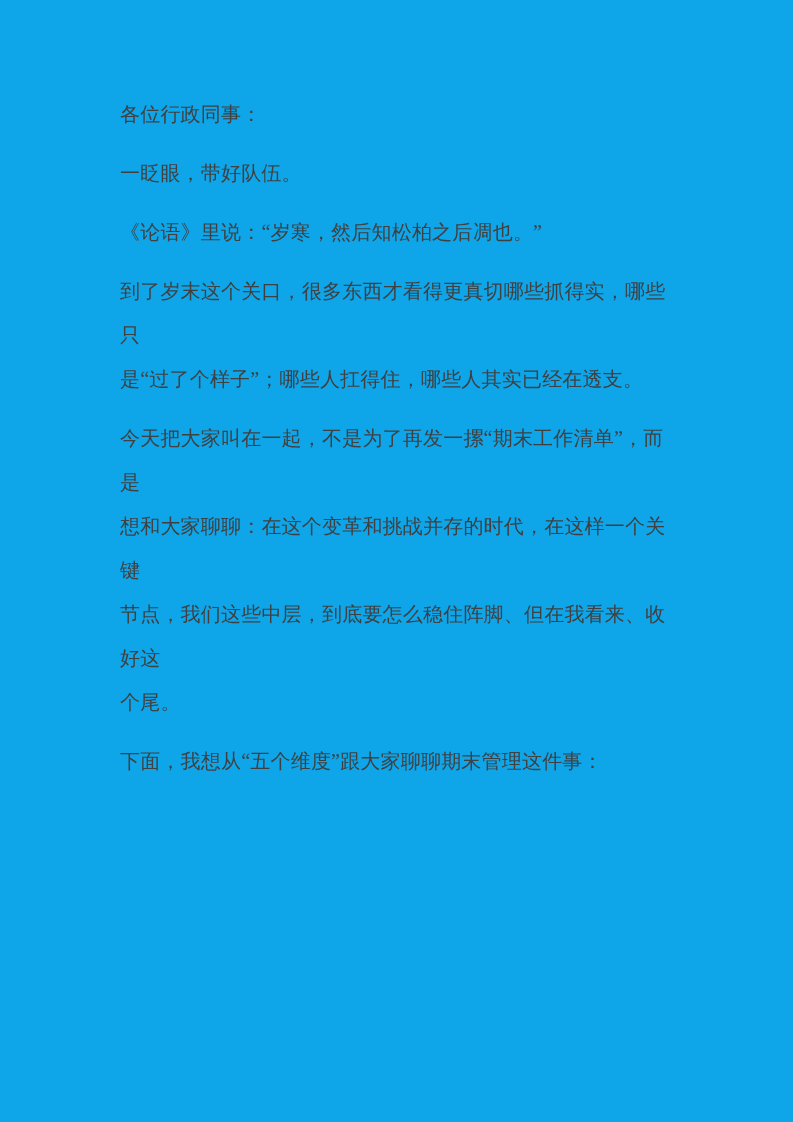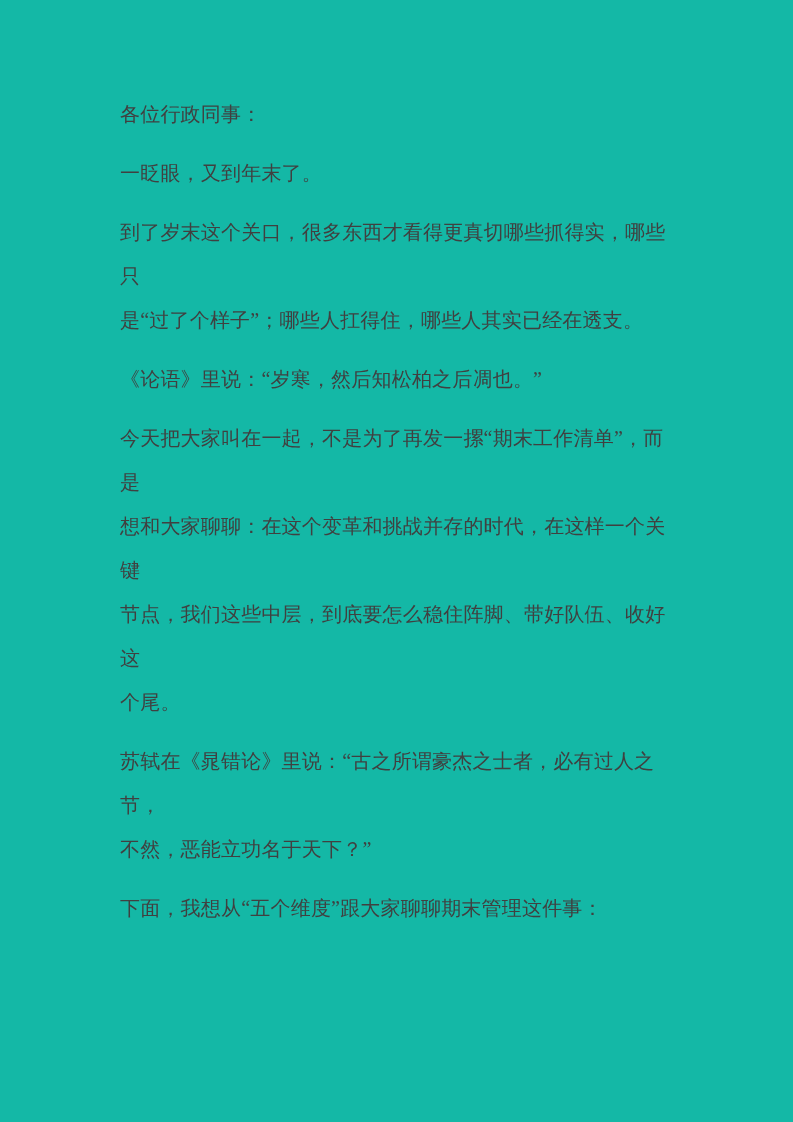--- a/index.html
+++ b/index.html
@@ -4,21 +4,21 @@
 <style>
   html, body {
     margin: 0;
     padding: 0;
     background: #ffffff;
   }
   .page {
     position: relative;
     width: 793px;
     height: 1122px;
-    background: #14b8a6;
+    background: #0ea5e9;
     overflow: hidden;
   }
   .doc-content {
     box-sizing: border-box;
     width: 100%;
     height: 100%;
     padding: 92px 116px 40px 120px;
     font-family: "Liberation Serif", "DejaVu Serif", serif;
     font-size: 20px;
     line-height: 44px;
@@ -32,25 +32,23 @@
     letter-spacing: 0.2px;
   }
 </style>
 </head>
 <body>
 
 <div class="page">
   <div class="doc-content">
 
   <p>各位行政同事：</p>
-      <p>一眨眼，又到年末了。</p>
+      <p>一眨眼，带好队伍。</p>
+      <p>《论语》里说：“岁寒，然后知松柏之后凋也。”</p>
       <p>到了岁末这个关口，很多东西才看得更真切哪些抓得实，哪些只
 是“过了个样子”；哪些人扛得住，哪些人其实已经在透支。</p>
-      <p>《论语》里说：“岁寒，然后知松柏之后凋也。”</p>
       <p>今天把大家叫在一起，不是为了再发一摞“期末工作清单”，而是
 想和大家聊聊：在这个变革和挑战并存的时代，在这样一个关键
-节点，我们这些中层，到底要怎么稳住阵脚、带好队伍、收好这
+节点，我们这些中层，到底要怎么稳住阵脚、但在我看来、收好这
 个尾。</p>
-      <p>苏轼在《晁错论》里说：“古之所谓豪杰之士者，必有过人之节，
-不然，恶能立功名于天下？”</p>
       <p>下面，我想从“五个维度”跟大家聊聊期末管理这件事：</p>
     </div>
 </div>
 
 </body></html>

